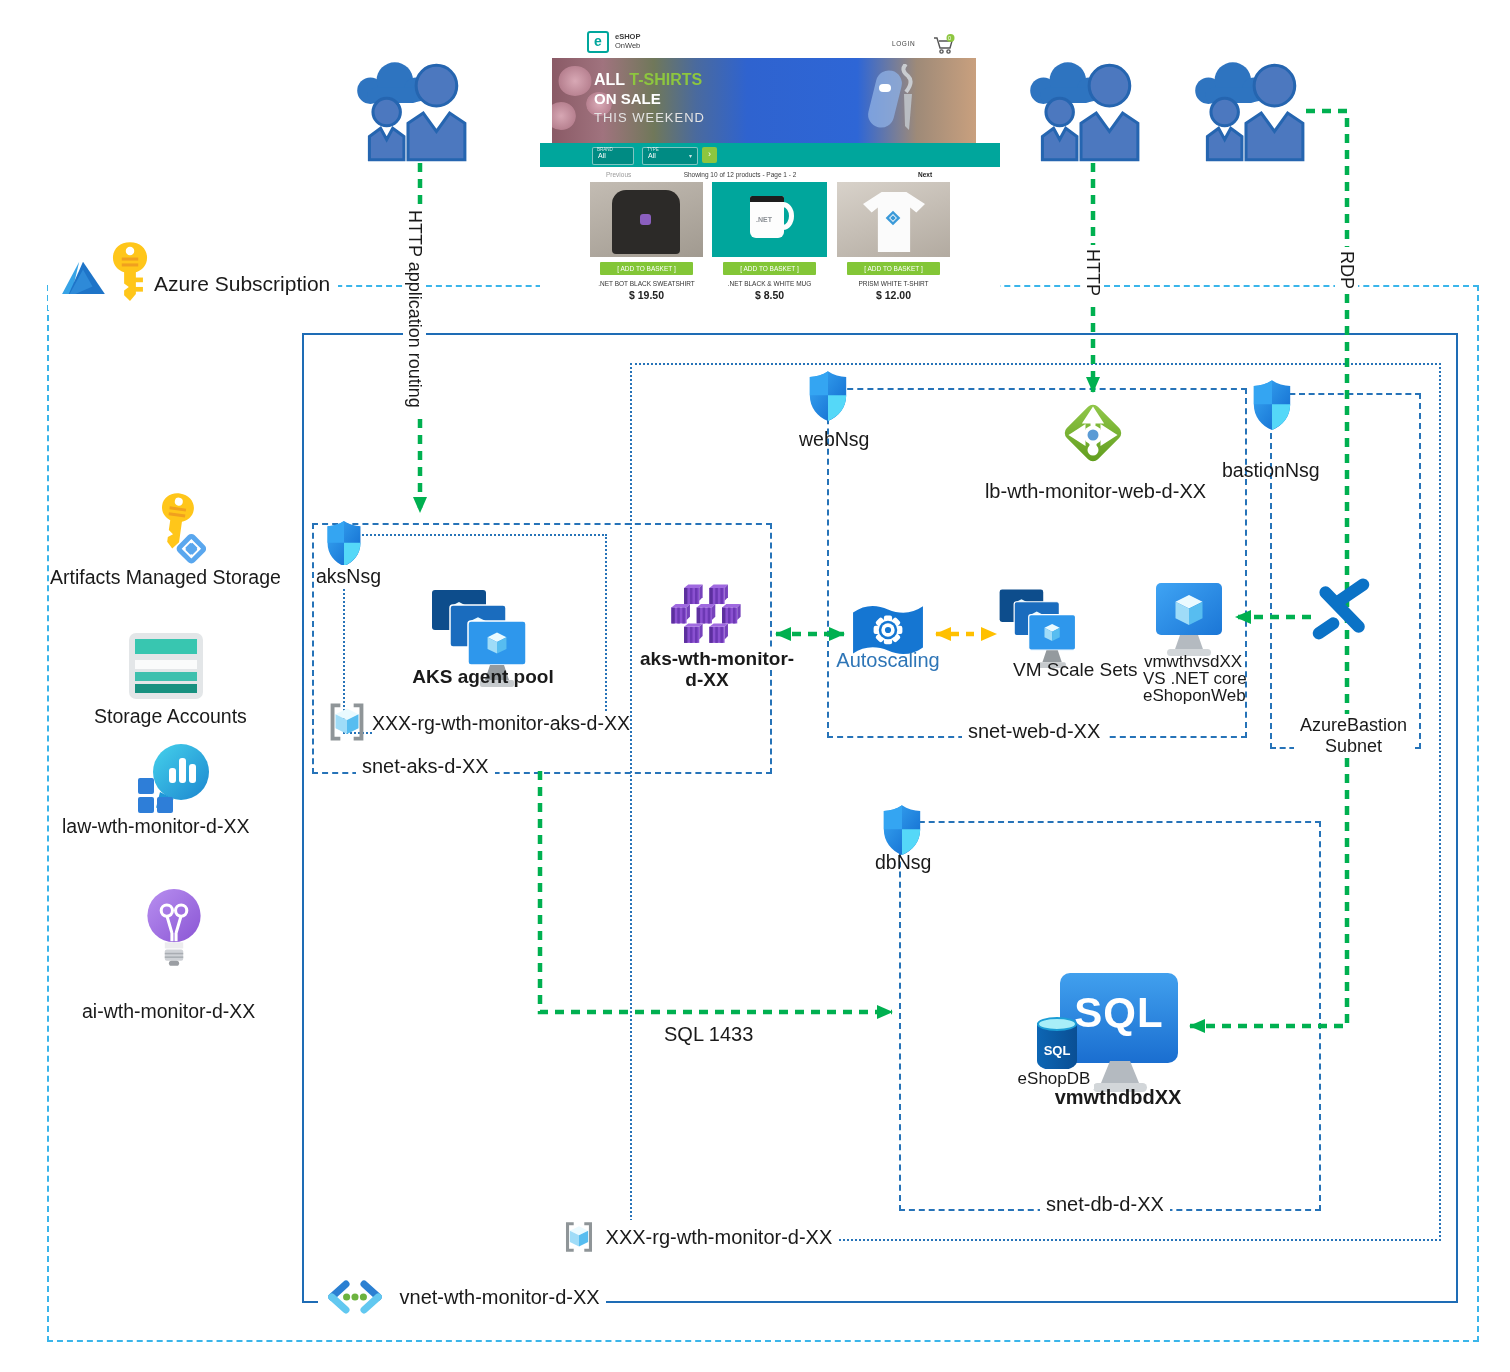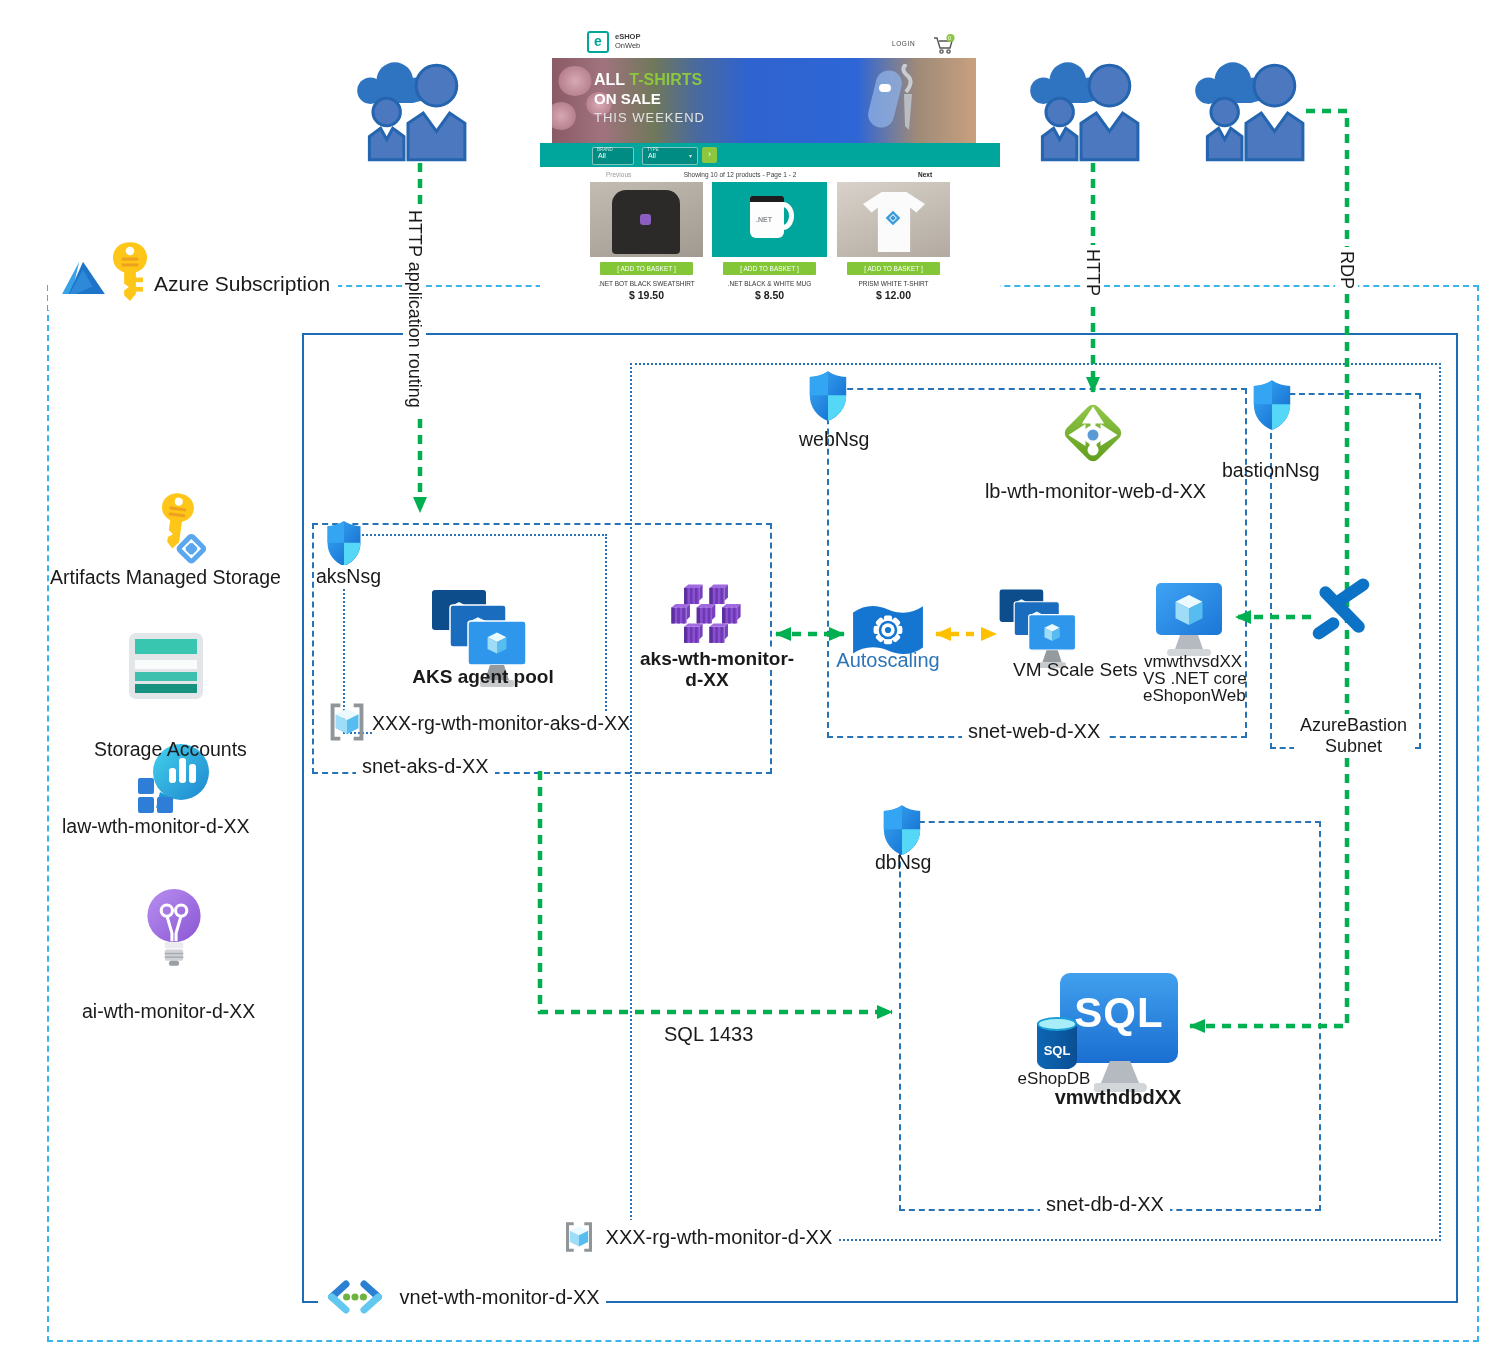--- a/index.html
+++ b/index.html
@@ -226,21 +226,21 @@
 </svg>
 <div class="lbl" style="left:50px;top:566px;">Artifacts Managed Storage</div>
 
 <svg class="icon" style="left:129px;top:633px" width="74" height="66" viewBox="0 0 74 66">
   <rect x="0" y="0" width="74" height="66" rx="7" fill="#e3e6e8"></rect>
   <rect x="6" y="6" width="62" height="15" fill="#38c6b0"></rect>
   <rect x="6" y="27" width="62" height="9" fill="#fafbfb"></rect>
   <rect x="6" y="39" width="62" height="9" fill="#3ec0ae"></rect>
   <rect x="6" y="51" width="62" height="9" fill="#179180"></rect>
 </svg>
-<div class="lbl" style="left:94px;top:738px;">Storage Accounts</div>
+<div class="lbl" style="left:94px;top:705px;">Storage Accounts</div>
 
 <svg class="icon" style="left:136px;top:742px" width="74" height="80" viewBox="0 0 74 80">
   <circle cx="45" cy="30" r="28" fill="url(#gLaw)"></circle>
   <polygon points="24,50 38,57 20,66" fill="#1f98d8"></polygon>
   <rect x="33" y="26" width="7" height="15" rx="3" fill="#fff"></rect>
   <rect x="43" y="16" width="7" height="25" rx="3" fill="#fff"></rect>
   <rect x="53" y="22" width="7" height="19" rx="3" fill="#fff"></rect>
   <rect x="2" y="36" width="16" height="16" rx="2" fill="#2e7ed8"></rect>
   <rect x="2" y="55" width="16" height="16" rx="2" fill="#2e7ed8"></rect>
   <rect x="21" y="55" width="16" height="16" rx="2" fill="#2e7ed8"></rect>

